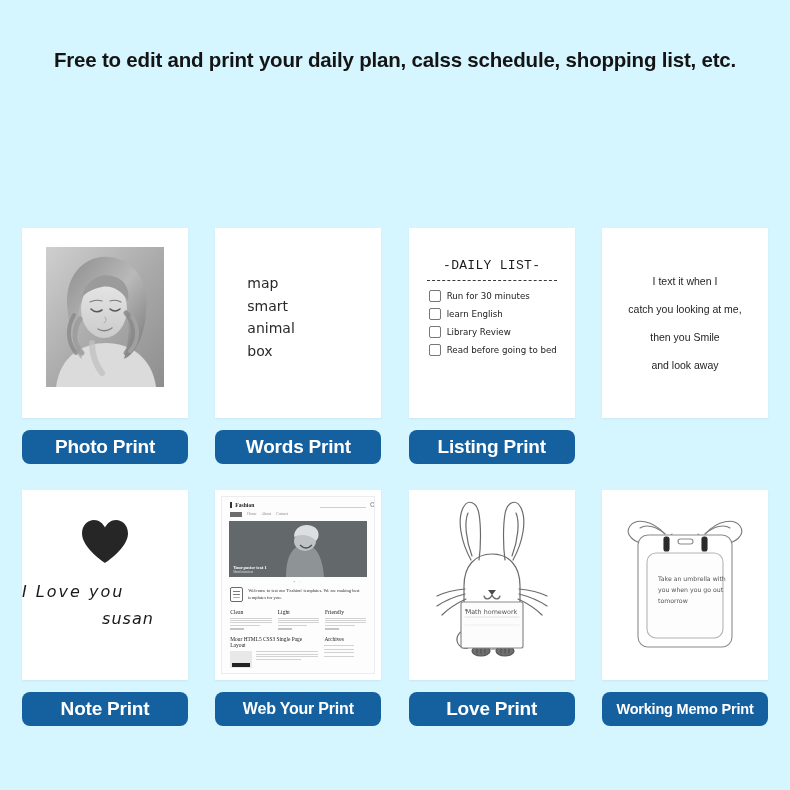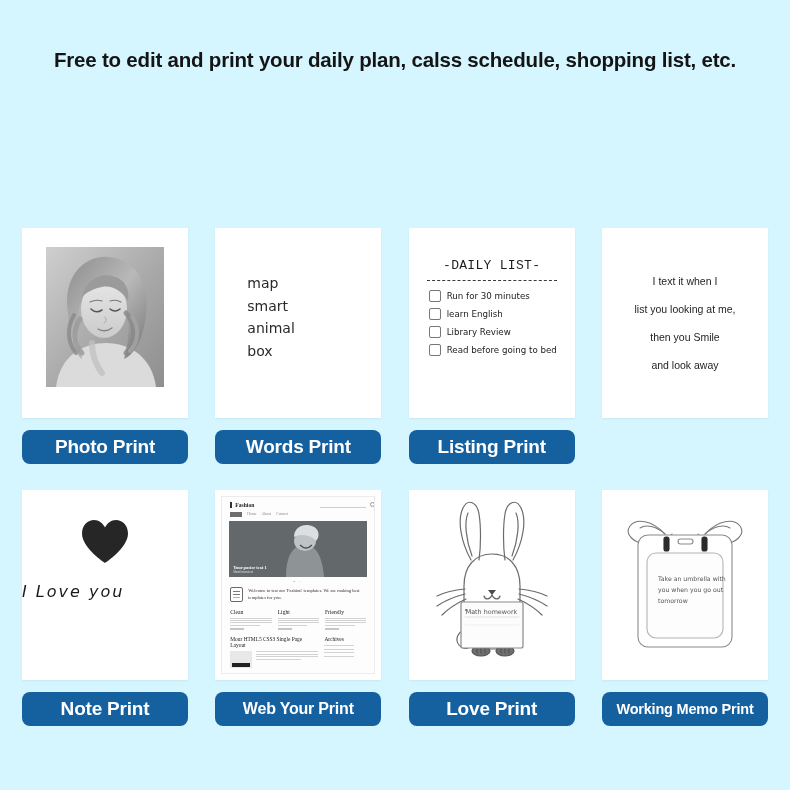--- a/index.html
+++ b/index.html
@@ -518,38 +518,39 @@
             </div>
           </div>
         </div>
         <button class="btn">Listing Print</button>
       </div>
 
       <div class="cell">
         <div class="card">
           <div class="textcard">
             <div>I text it when I</div>
-            <div>list you looking at me,</div>
+            <div>catch you looking at me,</div>
             <div>then you Smile</div>
             <div>and look away</div>
           </div>
         </div>
       </div>
 
     </div>
 
     <div class="row">
 
       <div class="cell">
         <div class="card">
           <div class="note">
             <svg class="heart" viewBox="0 0 52 46" aria-hidden="true">
               <path d="M26 45 C26 45 3 30 3 15.5 C3 7 9 2 15 2 C20 2 24 5.5 26 9.5 C28 5.5 32 2 37 2 C43 2 49 7 49 15.5 C49 30 26 45 26 45 Z" fill="#262626"></path>
             </svg>
             <div class="note-line1">I  Love  you</div>
+            <div class="note-line2">susan</div>
           </div>
         </div>
         <button class="btn">Note Print</button>
       </div>
 
       <div class="cell">
         <div class="card">
           <div class="web">
 
             <div class="web-top">

